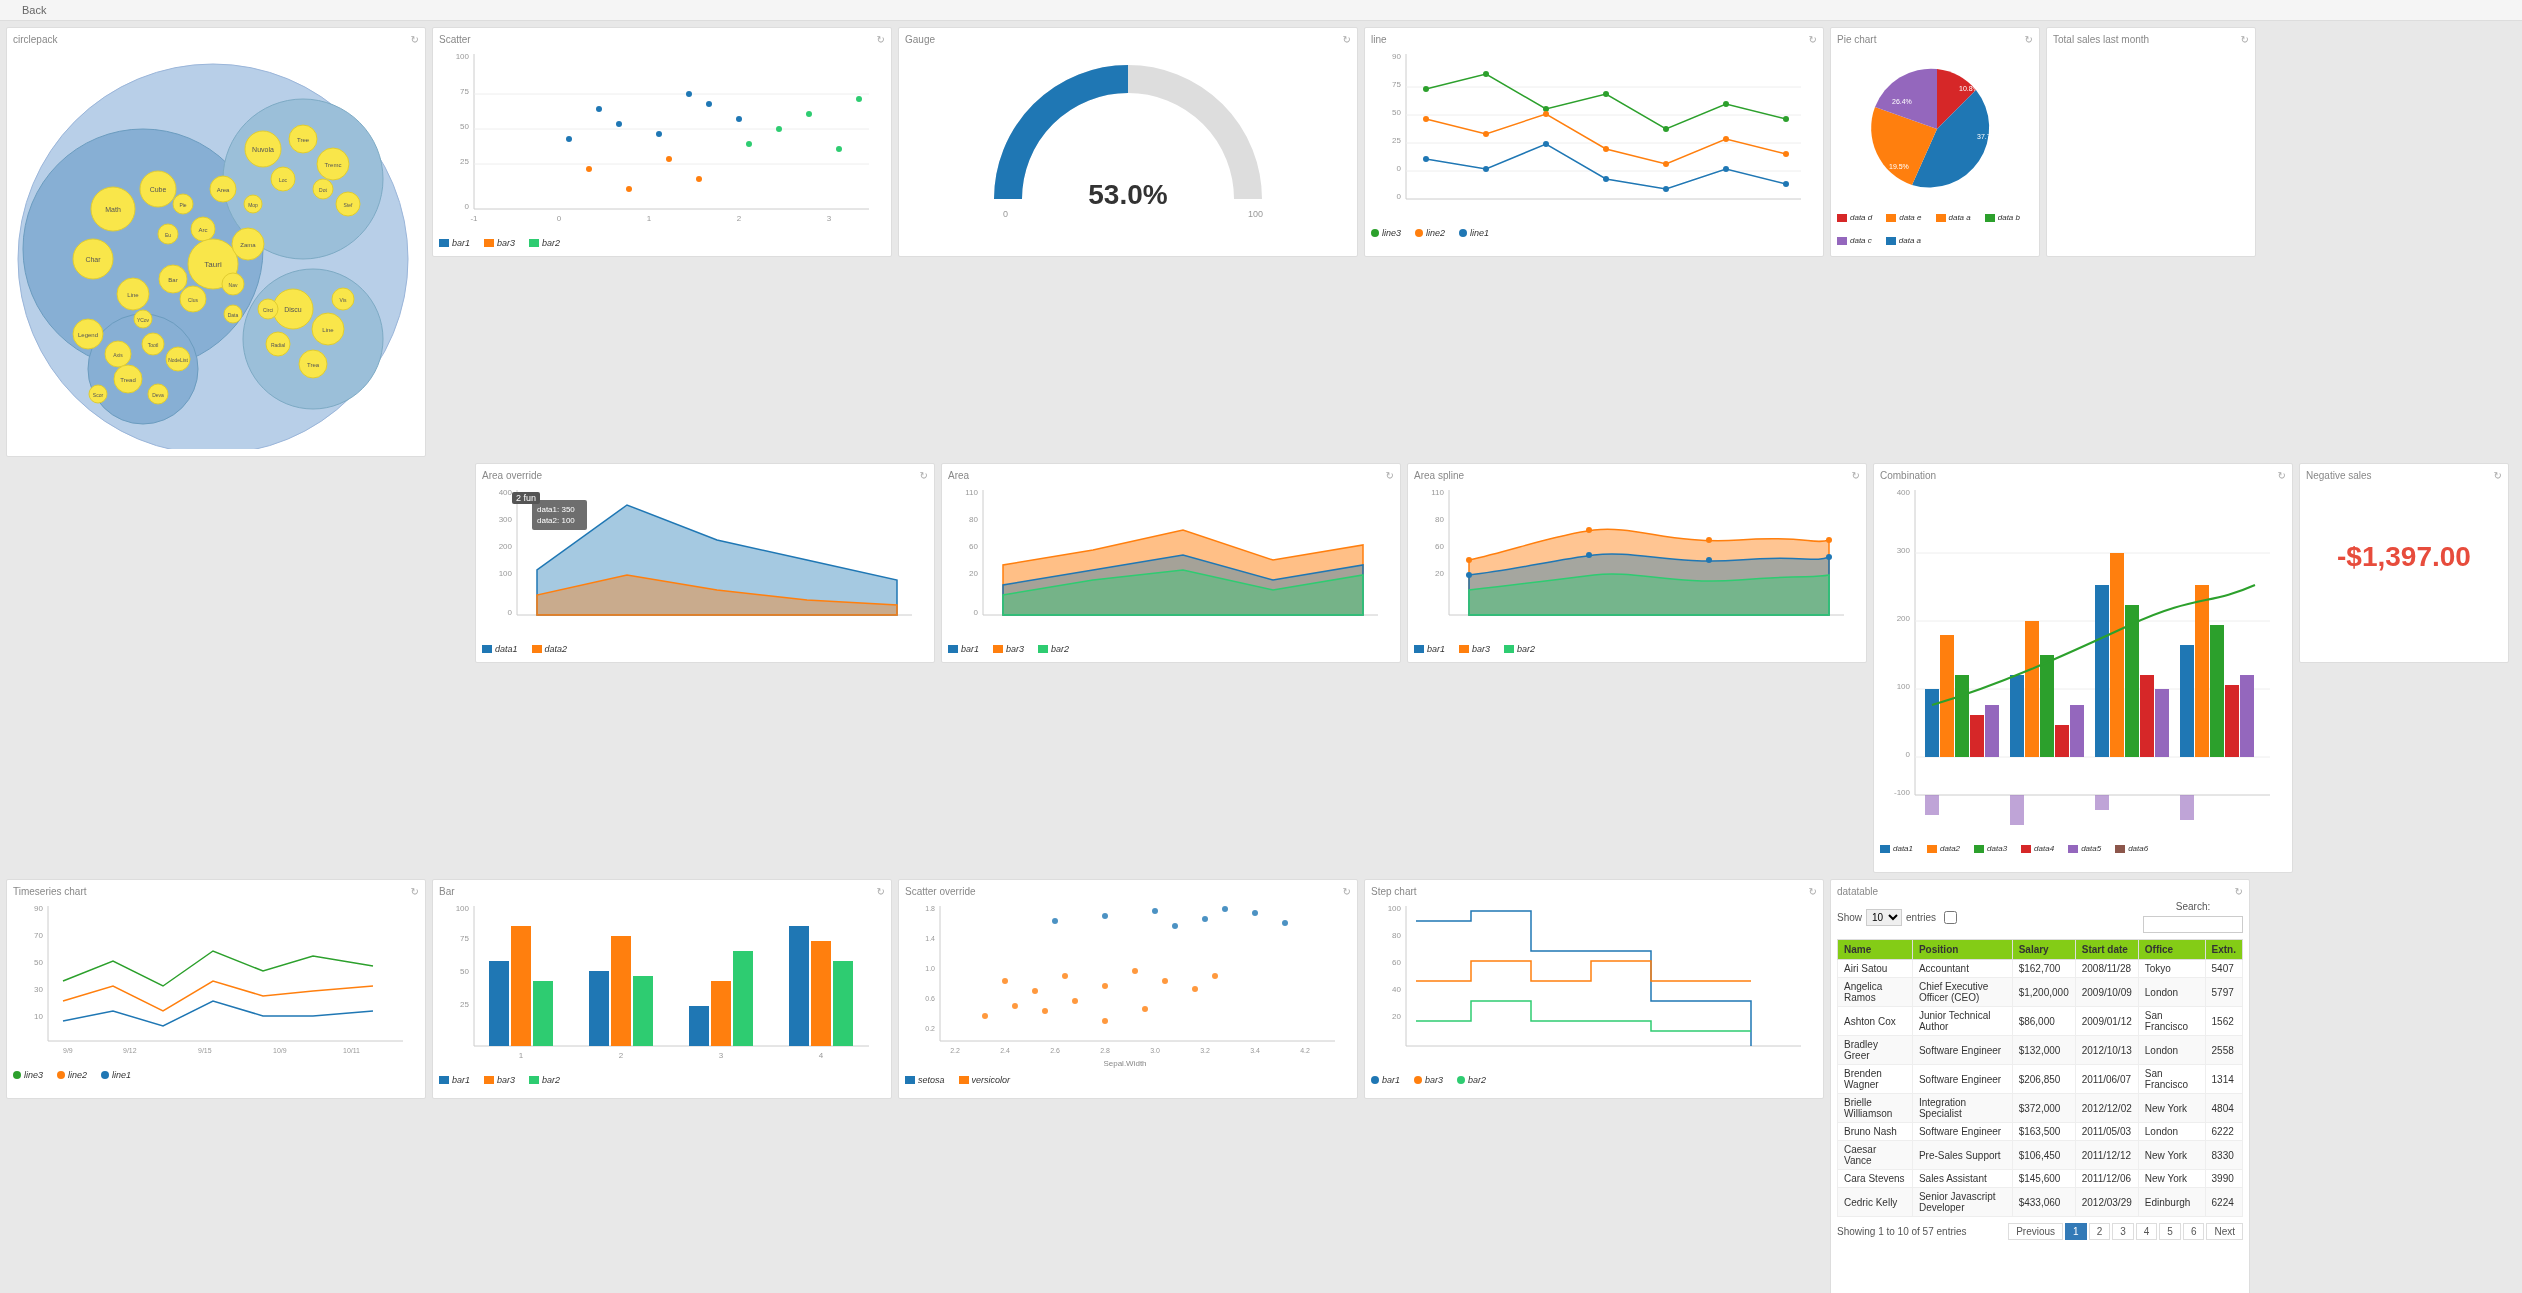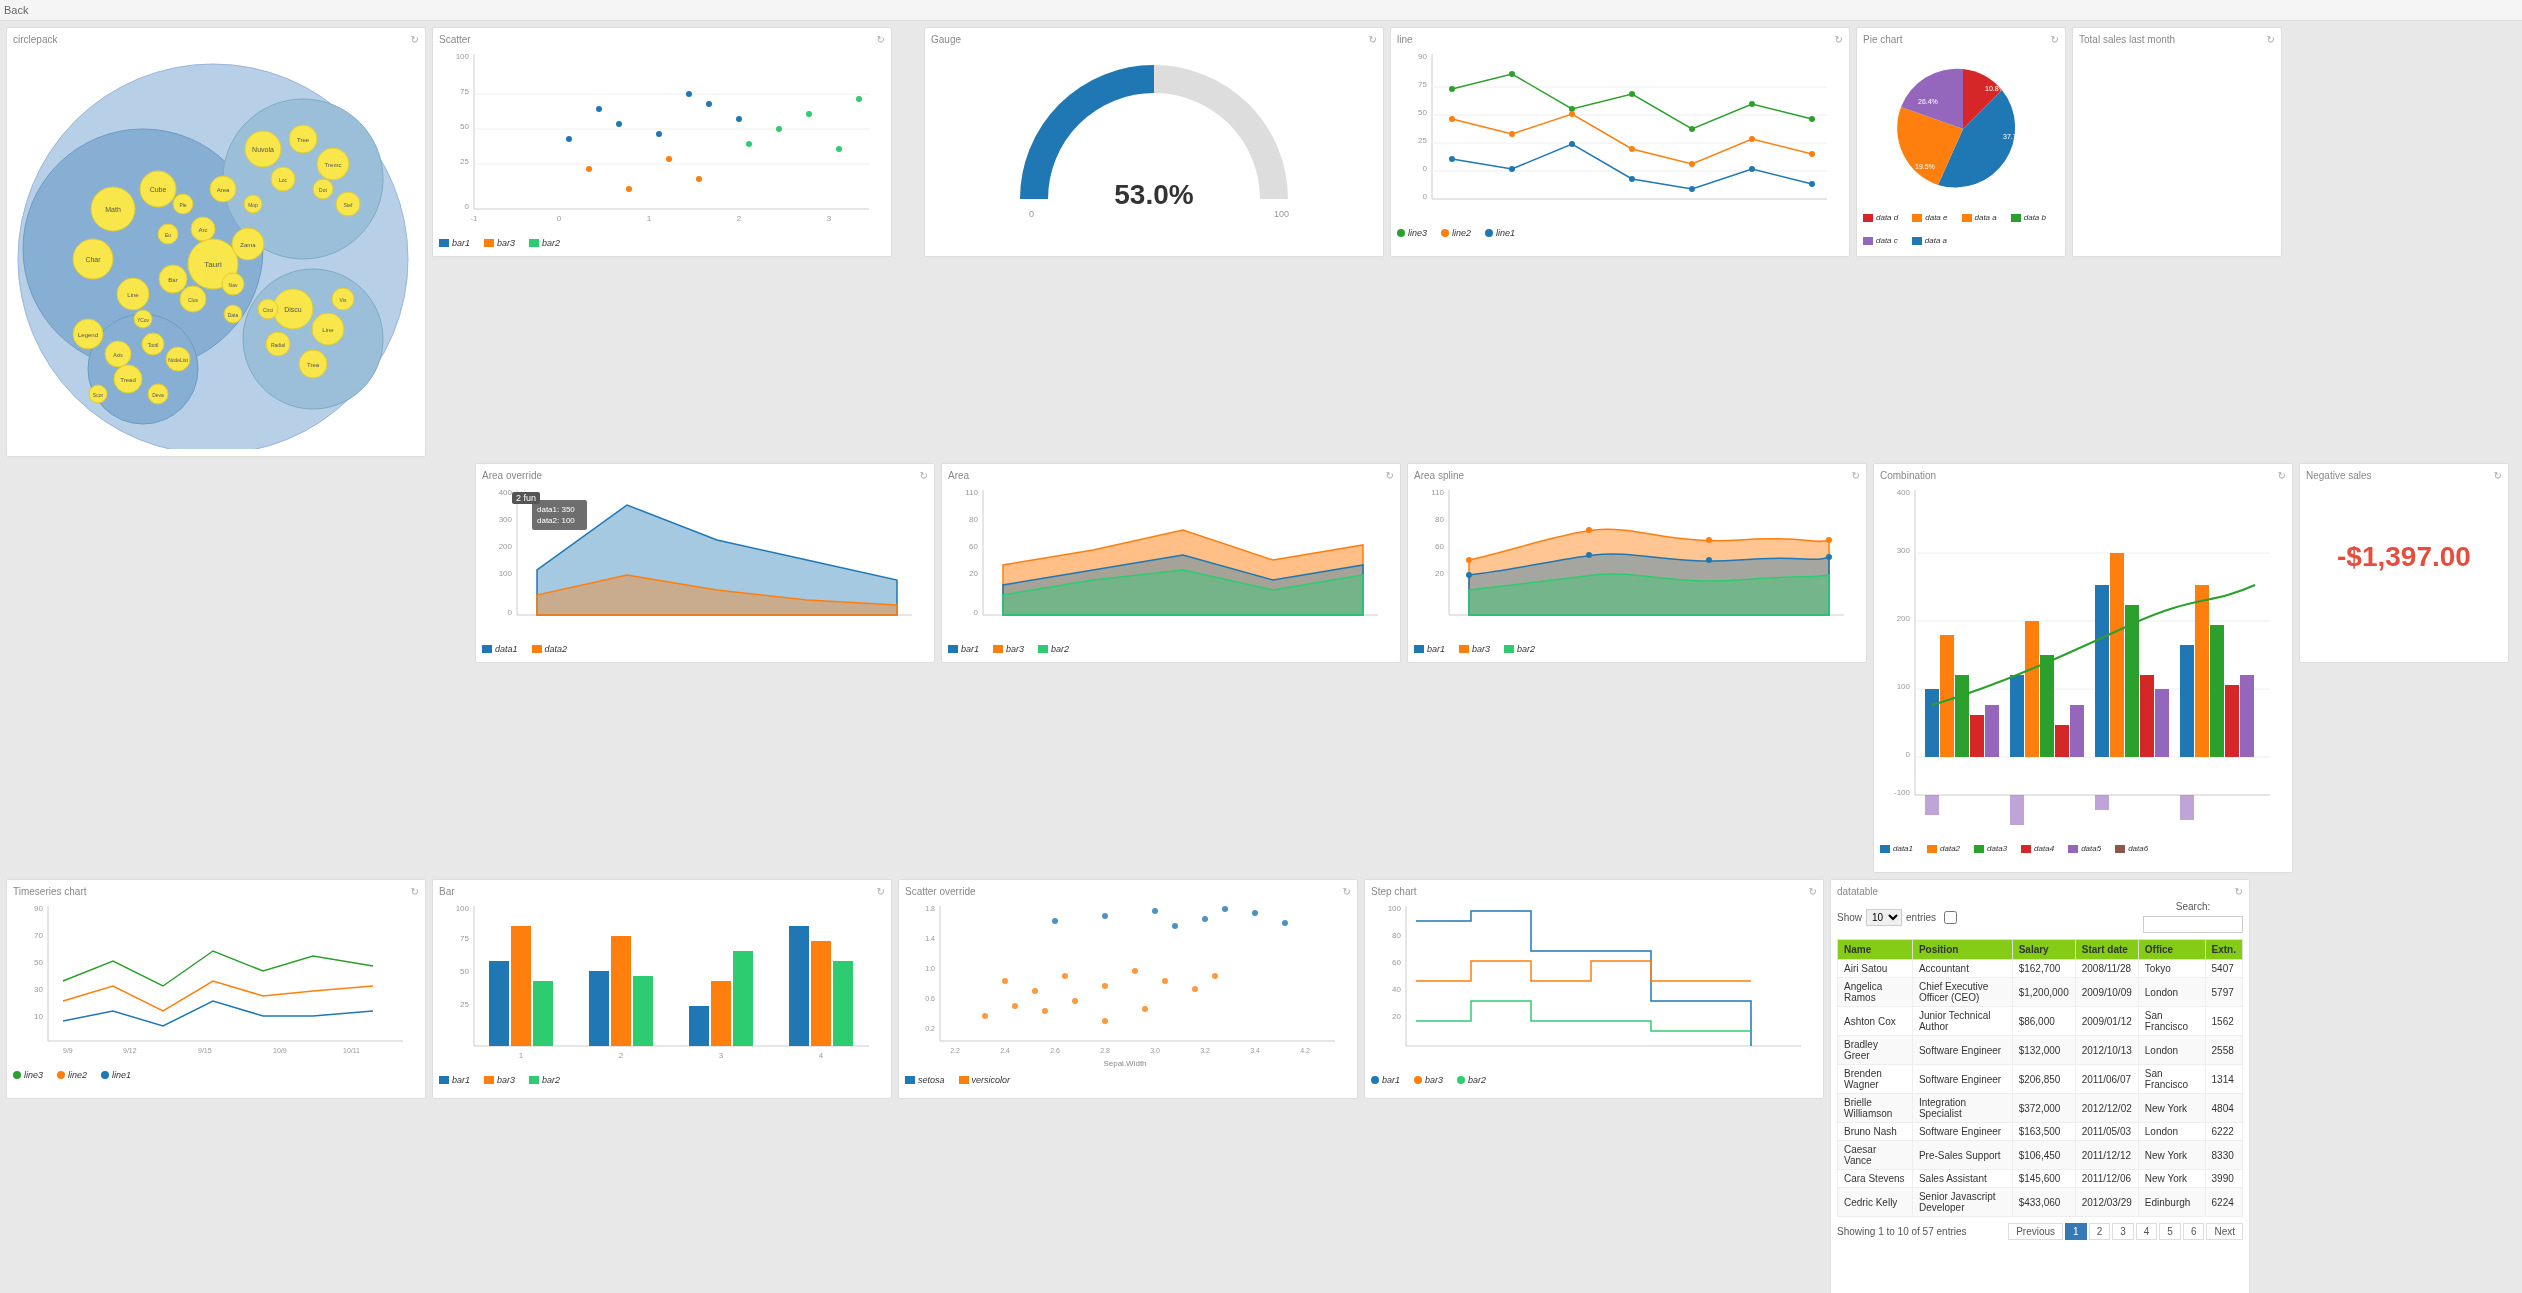--- a/index.html
+++ b/index.html
@@ -8,21 +8,21 @@
       font-family: Arial, sans-serif;
       font-size: 11px;
       color: #333;
       min-width: 2522px;
       min-height: 1293px;
       overflow: auto;
     }
     .top-bar {
       background: #f5f5f5;
       border-bottom: 1px solid #ddd;
-      padding: 4px 4px;
+      padding: 4px 22px;
       display: flex;
       align-items: center;
       gap: 10px;
     }
     .back-btn {
       color: #666;
       font-size: 11px;
       cursor: pointer;
       text-decoration: none;
     }
@@ -363,21 +363,21 @@
             <span class="legend-rect" style="background:#ff7f0e"></span>
             <span>bar3</span>
           </div>
         <div class="legend-item">
             <span class="legend-rect" style="background:#2ecc71"></span>
             <span>bar2</span>
           </div>
       </div>
     </div>
 
-    <div class="card" style="width:460px;height:230px;margin-left:26px;">
+    <div class="card" style="width:460px;height:230px;">
       <div class="card-title">
         <span>Gauge</span>
         <span class="refresh-icon">↻</span>
       </div>
       <div style="display:flex;justify-content:center;align-items:center;flex-direction:column;height:180px;">
         <svg width="280" height="160" viewBox="0 0 280 160">
 
           <path d="M 20 140 A 120 120 0 0 1 260 140" fill="none" stroke="#ddd" stroke-width="28"></path>
 
           <path d="M 20 140 A 120 120 0 0 1 140 20" fill="none" stroke="#1f77b4" stroke-width="28"></path>

